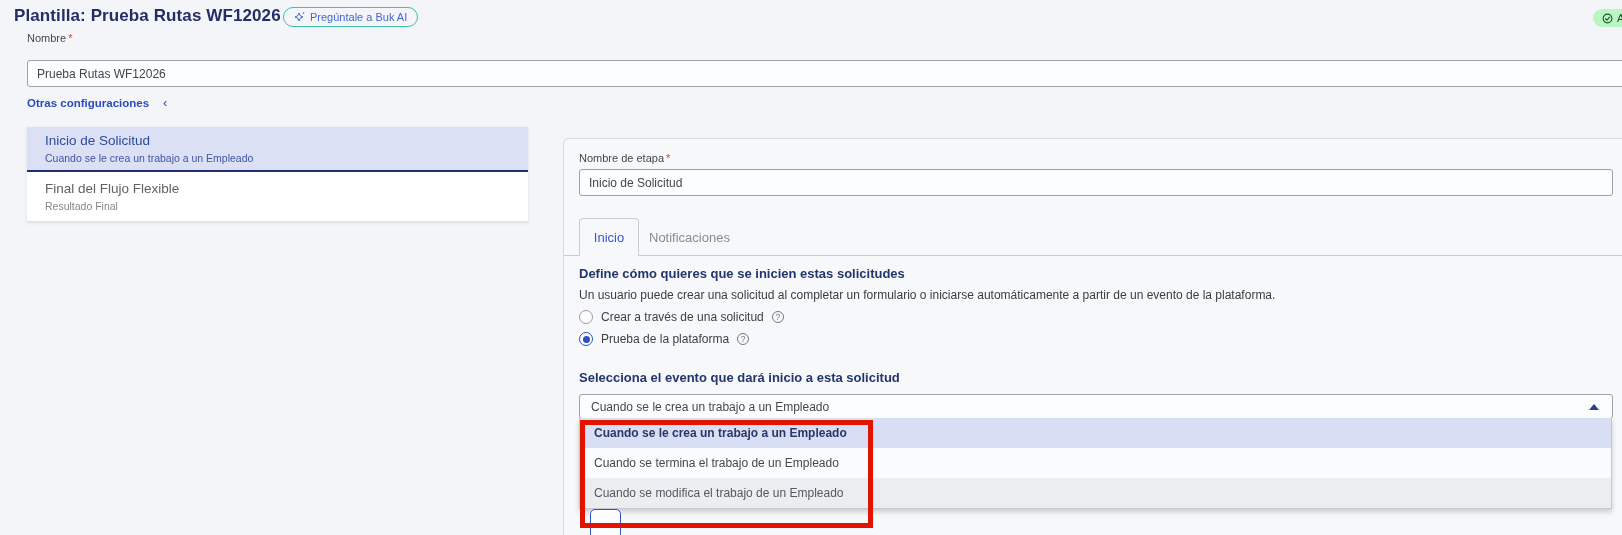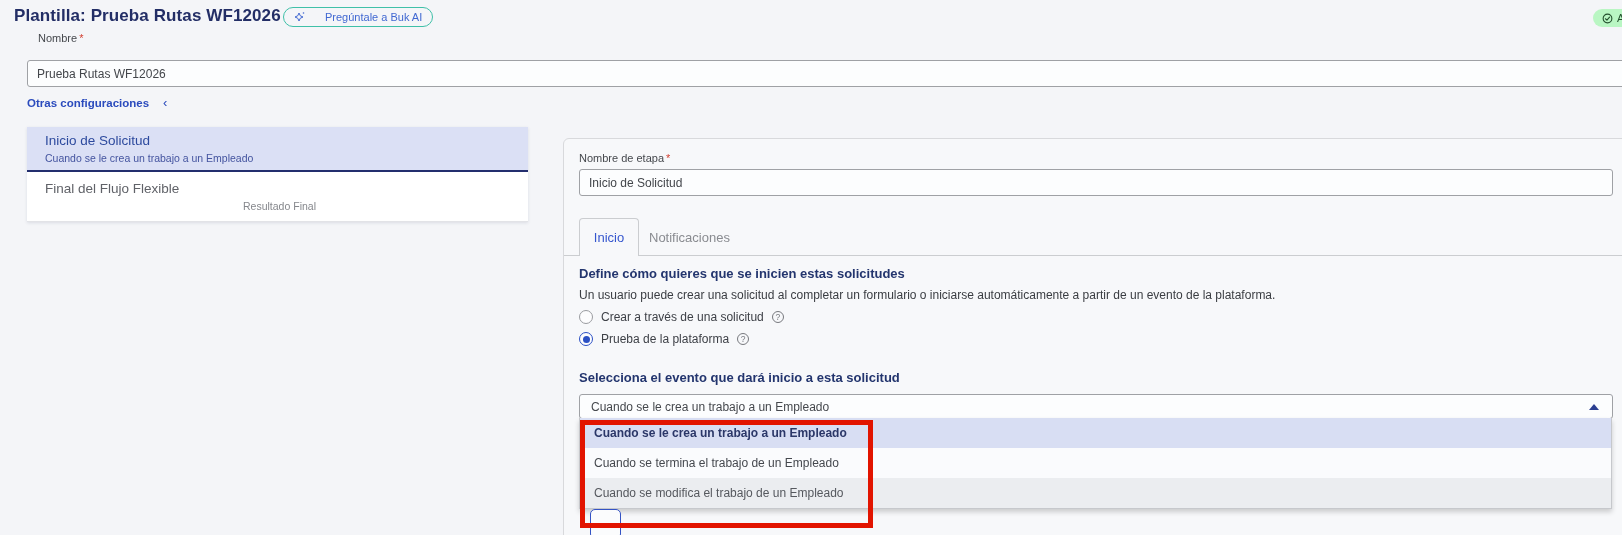--- a/index.html
+++ b/index.html
@@ -7,56 +7,56 @@
   body { font-family:"Liberation Sans", sans-serif; }
   #screen {
     position:relative; width:1622px; height:535px; overflow:hidden;
     background:#f4f5f8; font-family:"Liberation Sans", sans-serif;
   }
   .abs { position:absolute; }
 
   
   .page-title { left:14px; top:6px; font-size:17px; font-weight:600; color:#232e66; letter-spacing:.1px; }
   .ai-pill {
-    left:283px; top:7px; height:20px; display:inline-flex; align-items:center; gap:19px;
+    left:283px; top:7px; height:20px; display:inline-flex; align-items:center; gap:4px;
     border:1px solid #3fc0a8; border-radius:10px; padding:0 10px;
     color:#4168d2; font-size:11px; cursor:pointer; background:transparent;
   }
   .ai-pill svg { display:block; }
   .status-badge {
     left:1593px; top:9px; height:18px; display:inline-flex; align-items:center; gap:4px;
     background:#b9f6c3; border-radius:9px; padding:0 9px; color:#24502e; font-size:11px; white-space:nowrap;
   }
   .status-badge svg { display:block; }
 
   
   .field-label { font-size:11px; color:#45484d; }
   .req { color:#d23f31; margin-left:2px; }
   .text-input {
     border:1px solid #9fa1a5; border-radius:3px; background:#fcfdfe;
     font-family:"Liberation Sans", sans-serif; font-size:12px; color:#43464b;
     padding:0 9px; outline:none; display:block;
   }
-  #name-label { left:27px; top:32px;margin-left:11px; }
+  #name-label { left:27px; top:32px; }
   #name-input { left:27px; top:60px; width:1640px; height:27px; }
   .link-row { left:27px; top:97px; display:flex; align-items:center; gap:14px; cursor:pointer; }
   .link-row .link-text { font-size:11.5px; font-weight:700; color:#2b4bbd; }
   .link-row .arrow { font-size:13px; color:#2b4bbd; line-height:10px; }
 
   
   .stage-list { left:27px; top:127px; width:501px; background:#fff; box-shadow:0 1px 3px rgba(40,50,90,.12); }
   .stage-item { padding:6px 14px 0 18px; cursor:pointer; }
   .stage-item.selected { height:45px; background:#dbe0f5; border-bottom:2px solid #232e6e; }
   .stage-item.selected .stage-title { color:#2d4a9e; }
   .stage-item.selected .stage-sub { color:#44549f; }
   .stage-item.plain { height:50px; background:#fff; border-bottom:1px solid #e2e3e7; padding-top:9px; }
   .stage-title { font-size:13.5px; }
   .stage-item.plain .stage-title { color:#606268; }
   .stage-sub { font-size:10.5px; margin-top:4px; }
-  .stage-item.plain .stage-sub { color:#85878c;text-align:center; }
+  .stage-item.plain .stage-sub { color:#85878c; }
 
   
   .stage-card {
     left:563px; top:138px; width:1100px; height:430px;
     background:#f7f8fa; border:1px solid #d8d9dc; border-radius:6px;
   }
   .stage-card .inner { position:absolute; inset:0; }
   #etapa-label { left:15px; top:13px; }
   #etapa-input { left:15px; top:30px; width:1034px; height:27px; }
 

